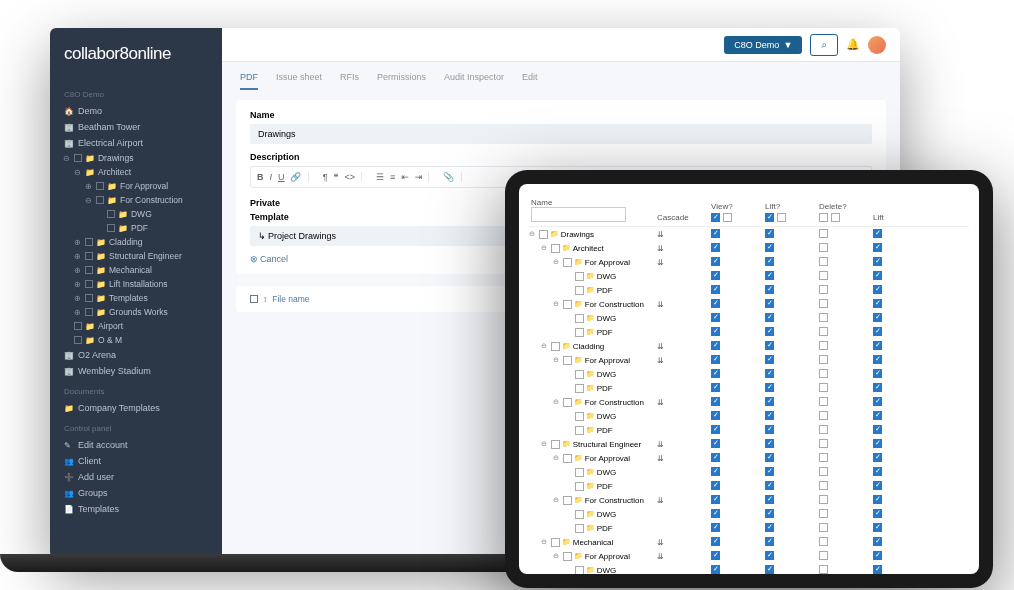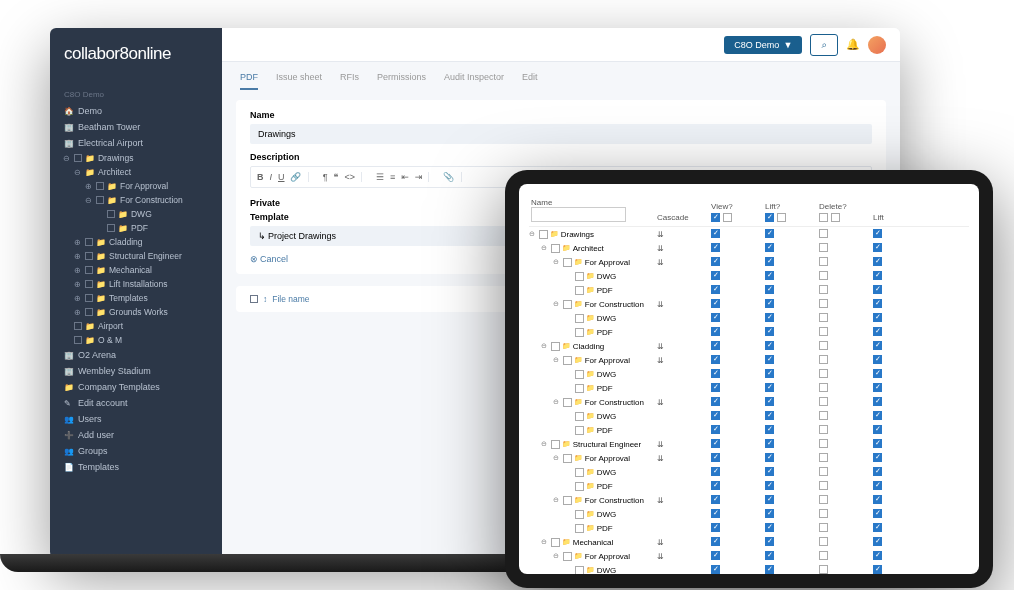--- a/index.html
+++ b/index.html
@@ -168,31 +168,33 @@
           </div>
       </div>
       <div class="sb-item">
           <span class="sb-ico">🏢</span>
           <span>O2 Arena</span>
         </div>
       <div class="sb-item">
           <span class="sb-ico">🏢</span>
           <span>Wembley Stadium</span>
         </div>
+      <div class="sb-section">Documents</div>
       <div class="sb-item">
           <span class="sb-ico">📁</span>
           <span>Company Templates</span>
         </div>
+      <div class="sb-section">Control panel</div>
       <div class="sb-item">
           <span class="sb-ico">✎</span>
           <span>Edit account</span>
         </div>
       <div class="sb-item">
           <span class="sb-ico">👥</span>
-          <span>Users</span>
+          <span>Client</span>
         </div>
       <div class="sb-item">
           <span class="sb-ico">➕</span>
           <span>Add user</span>
         </div>
       <div class="sb-item">
           <span class="sb-ico">👥</span>
           <span>Groups</span>
         </div>
       <div class="sb-item">

